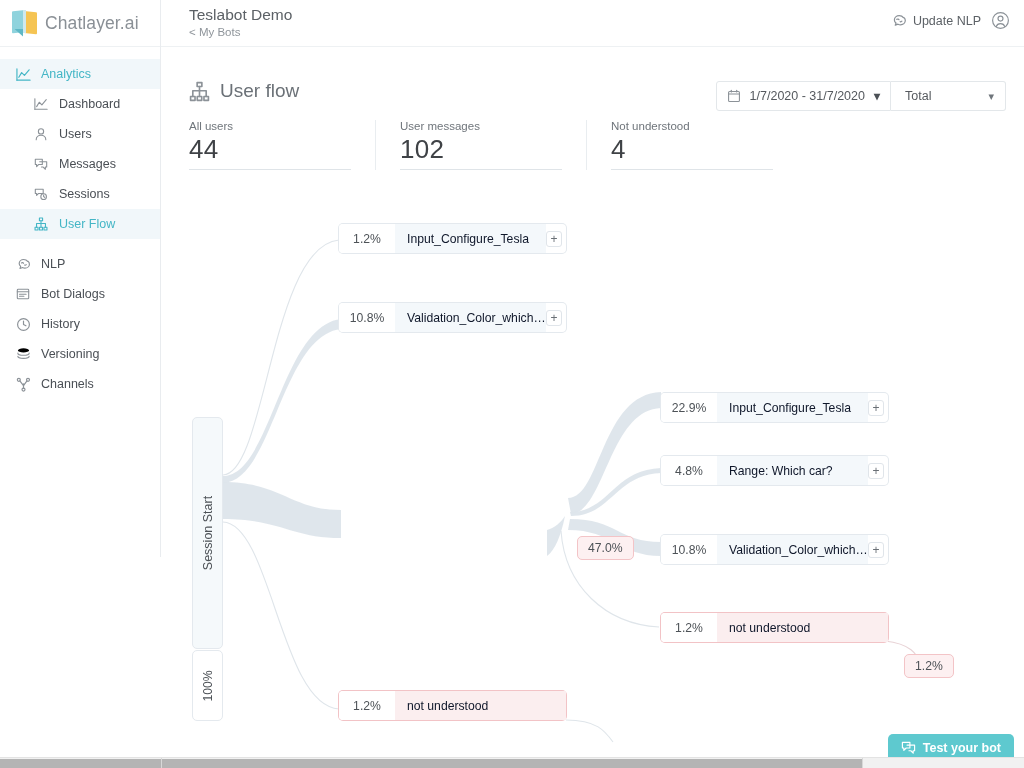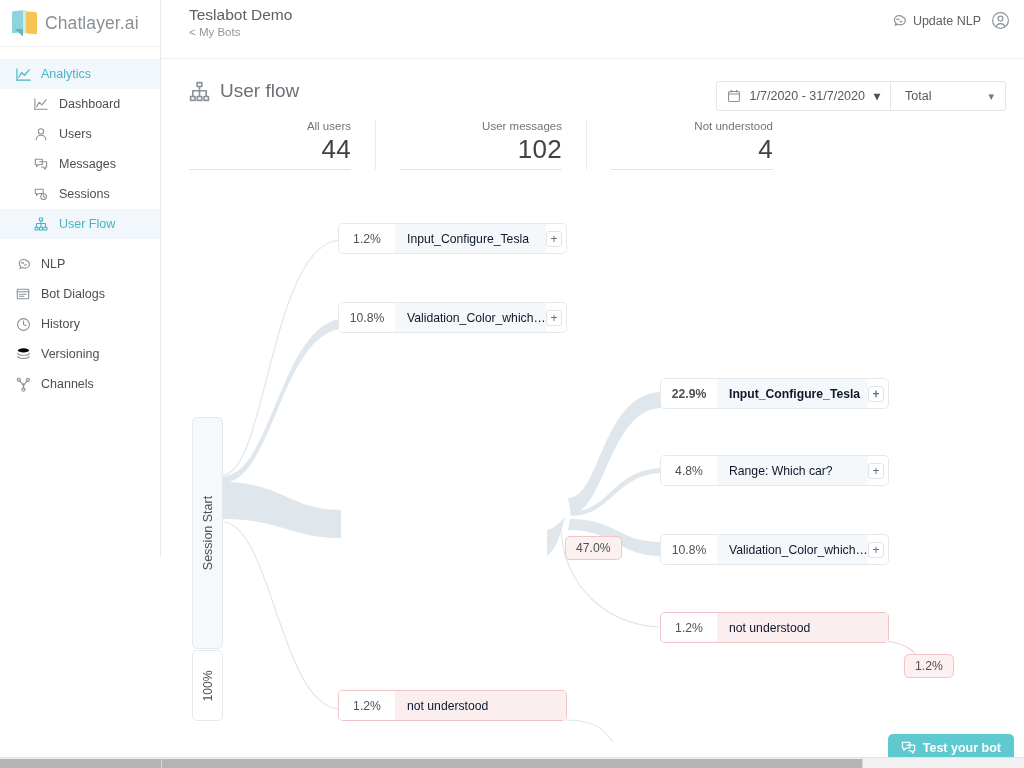--- a/index.html
+++ b/index.html
@@ -59,21 +59,21 @@
   .nav-item.active .ni svg, .nav-item.active .ni svg * { stroke: #44b6c6; }
   .nav-spacer { height: 10px; }
   svg.ico { display:block; }
   svg.ico path, svg.ico rect, svg.ico circle, svg.ico line, svg.ico polyline, svg.ico polygon {
     fill: none; stroke: #8c9298; stroke-width: 1.25;
     stroke-linecap: round; stroke-linejoin: round;
   }
 
   
   #topbar {
-    position: absolute; left: 161px; top: 0; right: 0; height: 59px;
+    position: absolute; left: 161px; top: 0; right: 0; height: 47px;
     border-bottom: 1px solid #eef1f3; background: #fff;
   }
   #bot-title { position:absolute; left: 28px; top: 6px; font-size: 15.5px; color: #5c6166; }
   #back-bots { position:absolute; left: 28px; top: 26px; font-size: 11.5px; color: #8f959b; cursor:pointer; }
   #topbar-right { position:absolute; right: 14px; top: 11px; display:flex; align-items:center; gap: 10px; }
   #update-nlp { display:flex; align-items:center; gap:6px; font-size: 12.5px; color: #5c6166; cursor:pointer; }
 
   
   #page-title-row { position:absolute; left: 189px; top: 80px; display:flex; align-items:center; gap: 10px; }
   #page-title { font-size: 19px; color: #6b7177; }
@@ -84,21 +84,21 @@
     display:flex; align-items:center; font-size: 12.5px; color:#55595e;
     cursor: pointer;
   }
   #sel-date { border-radius: 3px 0 0 3px; padding: 0 10px 0 10px; gap: 9px; }
   #sel-total { border-radius: 0 3px 3px 0; border-left: none; padding: 0 11px 0 14px; gap: 28px; min-width: 115px; justify-content: space-between;}
   .chev { color:#6f757b; font-size: 11px; }
   .chev.bold { font-weight: 700; font-size: 12px; color:#4c5156; }
 
   
   #stats { position:absolute; left: 189px; top: 120px; display:flex; }
-  .stat { width: 162px; padding-right: 0; text-align: right; }
+  .stat { width: 162px; padding-right: 0; }
   .stat-label { font-size: 11.5px; color: #6f757b; }
   .stat-value { font-size: 26px; color: #3f4246; margin-top: 2px; font-weight: 300; letter-spacing: .3px; }
   .stat-rule { height: 1px; background: #dfe4e8; margin-top: 4px; }
   .stat-sep { width: 1px; background: #e9edf0; margin: 0 24px; height: 50px; align-self:center; }
   #stat0 .stat-rule { width: 162px; }
   #stat1 .stat-rule { width: 162px; }
   #stat2 .stat-rule { width: 162px; }
 
   
   #flow { position:absolute; left: 161px; top: 186px; width: 863px; height: 571px; overflow:hidden; }
@@ -446,21 +446,21 @@
       <span class="lbl">Validation_Color_which…</span>
       <span class="tgl">+</span>
     </div>
 
 
     <div class="node red" style="left:178px; top:505px; width:227px;">
       <span class="pct">1.2%</span>
       <span class="lbl">not understood</span>
     </div>
 
-    <div class="node" style="left:500px; top:193px; width:227px;font-weight:bold;">
+    <div class="node" style="left:500px; top:207px; width:227px;">
       <span class="pct">22.9%</span>
       <span class="lbl">Input_Configure_Tesla</span>
       <span class="tgl">+</span>
     </div>
 
     <div class="node" style="left:500px; top:270px; width:227px;">
       <span class="pct">4.8%</span>
       <span class="lbl">Range: Which car?</span>
       <span class="tgl">+</span>
     </div>
@@ -469,21 +469,21 @@
       <span class="pct">10.8%</span>
       <span class="lbl">Validation_Color_which…</span>
       <span class="tgl">+</span>
     </div>
 
     <div class="node red" style="left:500px; top:427px; width:227px;">
       <span class="pct">1.2%</span>
       <span class="lbl">not understood</span>
     </div>
 
-    <div class="badge" style="left:404px; top:350px;">47.0%</div>
+    <div class="badge" style="left:416px; top:350px;">47.0%</div>
     <div class="badge" style="left:743px; top:468px;">1.2%</div>
 
   </div>
 
   <div id="test-bot">
     <span>
       <svg class="ico" width="15" height="15" viewBox="0 0 16 16">
           <path d="M1.5 2.5h8v6h-4l-2.5 2.5v-2.5h-1.5z"></path>
           <path d="M6.5 5.5h8v6h-1.5v2.5l-2.5-2.5h-2"></path>
         </svg>

